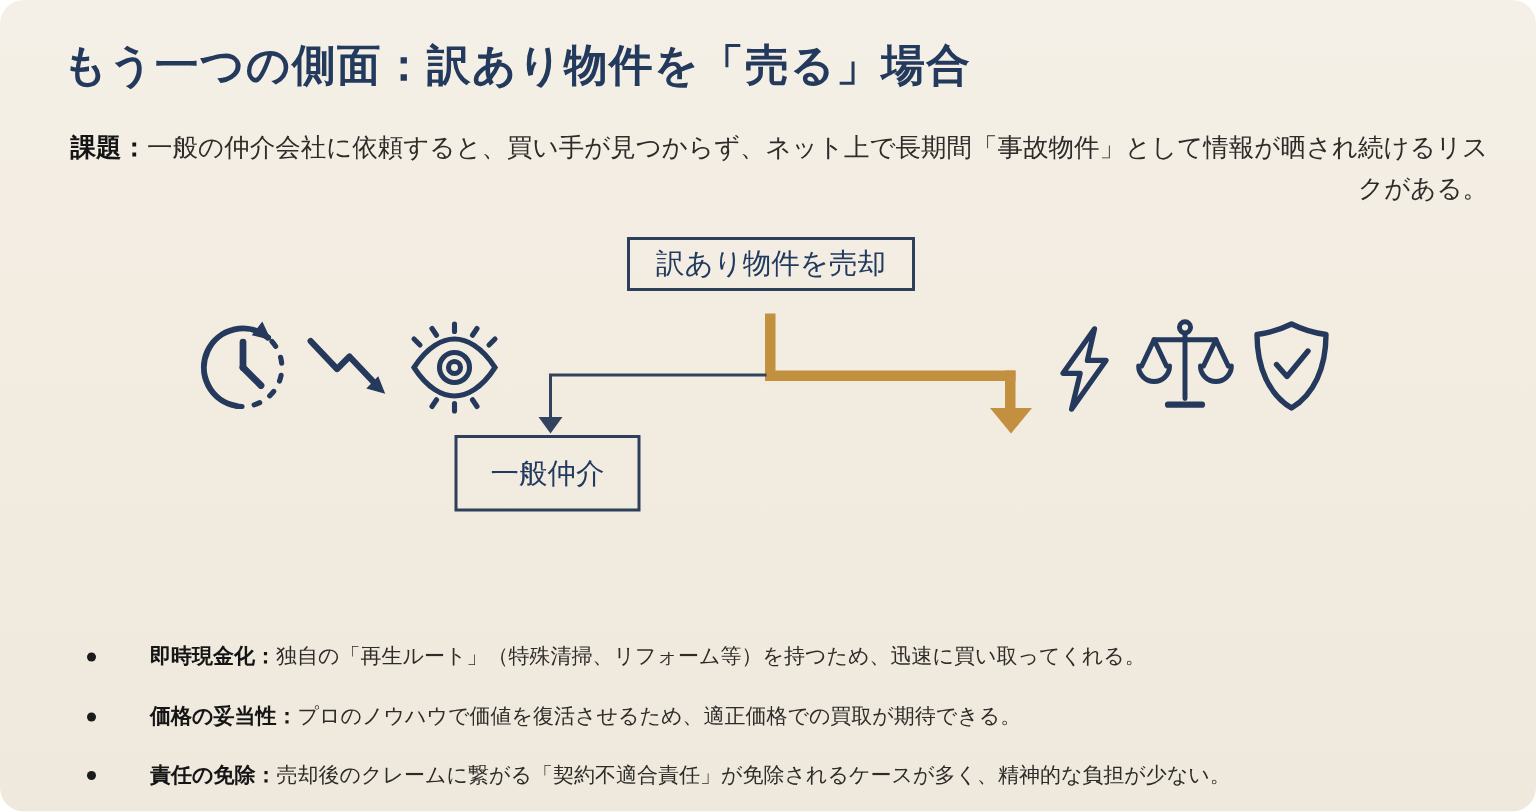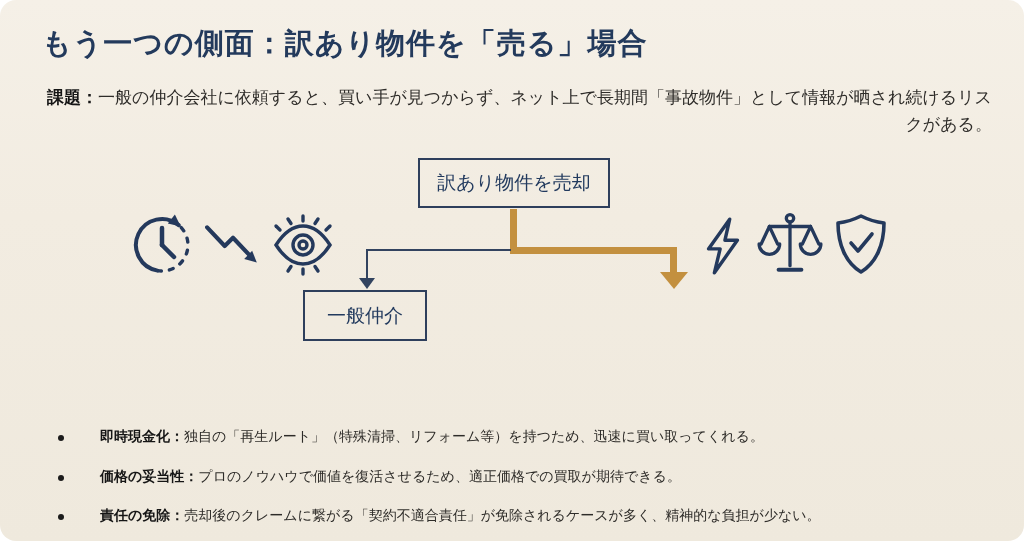--- a/index.html
+++ b/index.html
@@ -4,38 +4,38 @@
 <style>
   * { margin:0; padding:0; box-sizing:border-box; }
   body {
     background:#ffffff;
     font-family:"Liberation Sans","DejaVu Sans",sans-serif;
     width:1024px; height:541px; overflow:hidden;
   }
   .slide {
     position:relative; width:1024px; height:541px;
     background:linear-gradient(180deg,#f5f0e7 0%,#f2ece1 40%,#efe9dd 100%);
-    border-radius:16px; overflow:hidden;font-family:Liberation Mono, monospace;
+    border-radius:16px; overflow:hidden;
   }
   .title {
     position:absolute; left:42px; top:24px;
     font-size:29px; font-weight:800; color:#233a5c; letter-spacing:1px;
   }
   .problem {
     position:absolute; left:42px; top:85px; width:950px;
     font-size:17px; line-height:27px; color:#2e2c29;text-align:right;
   }
   .problem .lead { font-weight:700; color:#151515; }
 
   
   .dbox {
     position:absolute; display:flex; align-items:center; justify-content:center;
     color:#223a5e; background:transparent;
   }
-  .root-box  { left:418px; top:158px; width:192px; height:50px; border:2px solid #2e3f5c; font-size:19px; }
+  .root-box  { left:418px; top:158px; width:192px; height:36px; border:2px solid #2e3f5c; font-size:19px; }
   .general-box { left:303px; top:290px; width:124px; height:51px; border:2px solid #2e3f5c; font-size:19px; }
   .best-box {
     left:537px; top:289px; width:368px; height:52px;
     border:4px solid #c3903f; font-size:19px; font-weight:700;
     background:#f4efe4;
   }
   .best-box .best-lead { color:#1b1b1b; }
   .best-box .best-rest { color:#223a5e; }
 
   

